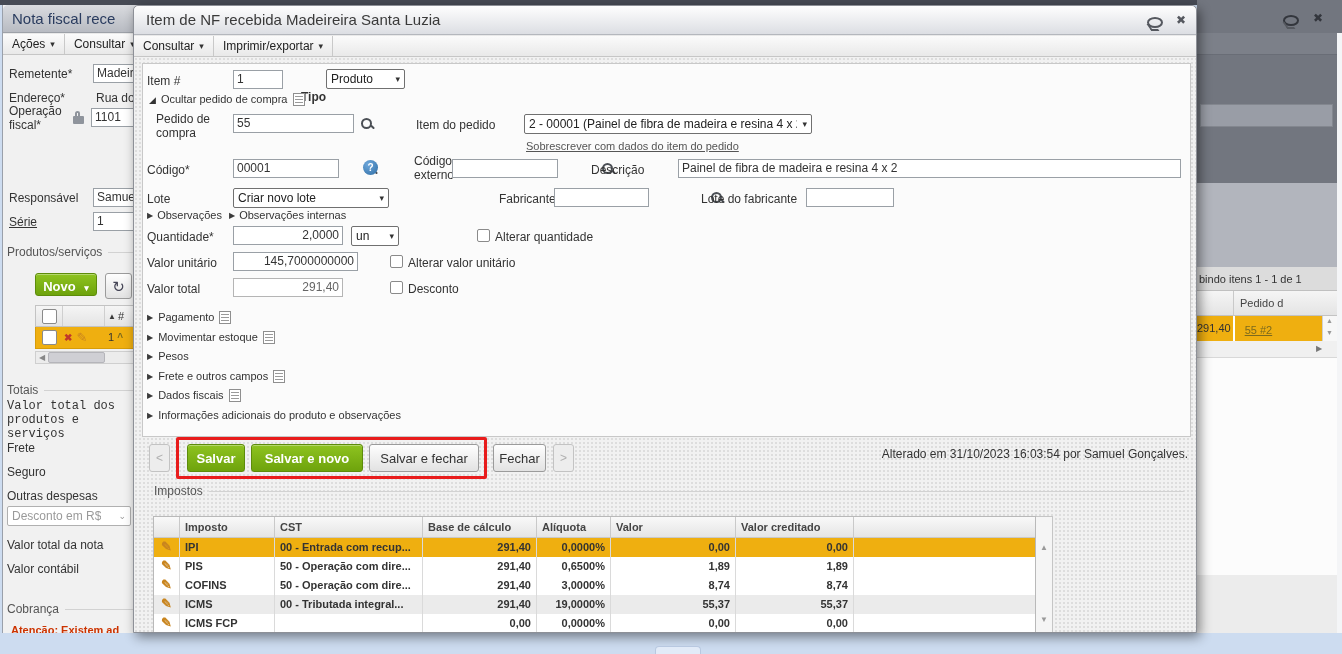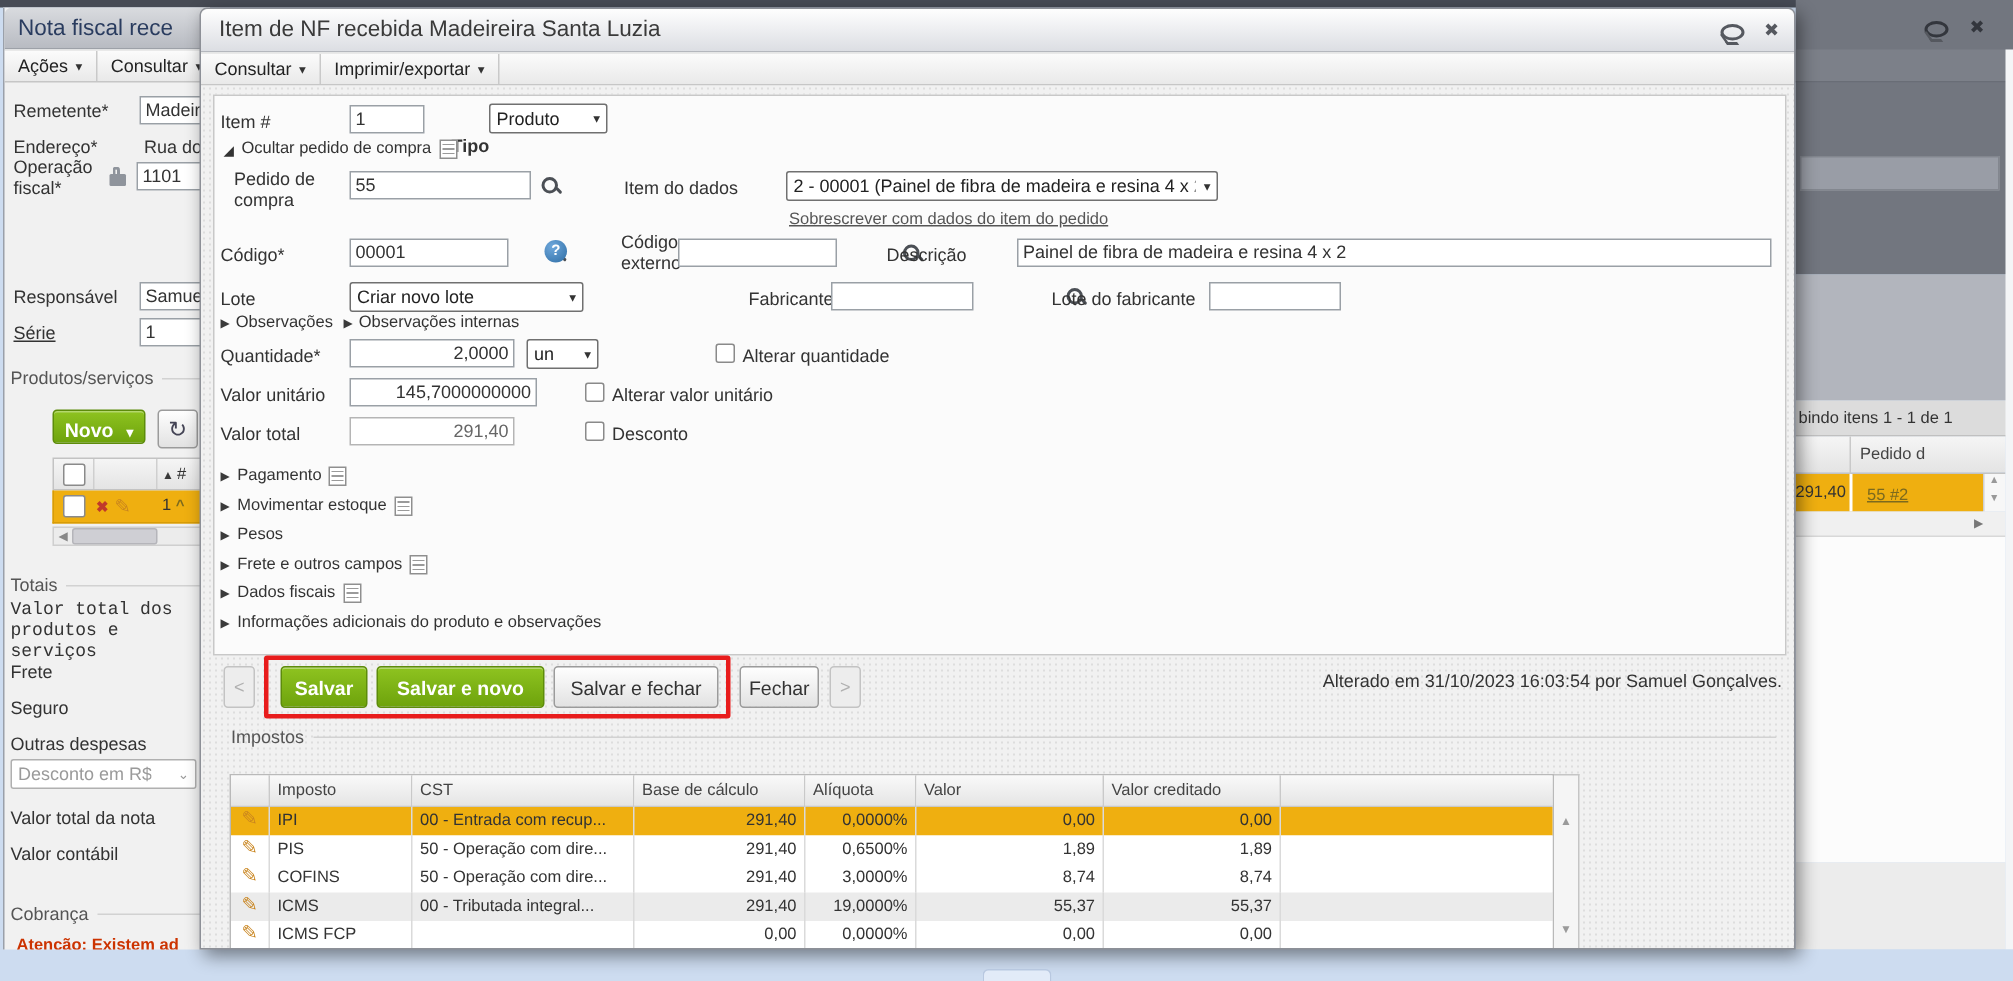--- a/index.html
+++ b/index.html
@@ -45,21 +45,21 @@
   .btn-gray{background:linear-gradient(#fefefe,#e2e2e2);border:1px solid #9b9b9b;border-radius:3px;color:#333;
         font:13px/26px "Liberation Sans",sans-serif;text-align:center;cursor:pointer;}
   .btn-nav{background:#ededed;border:1px solid #c3c3c3;border-radius:3px;color:#b0b0b0;font:12px/26px "Liberation Sans",sans-serif;text-align:center;}
   
   .legend{display:flex;align-items:center;font-size:12px;color:#555;white-space:nowrap;}
   .legend .line{flex:1;border-top:1px solid #d2d2d2;margin-left:6px;}
   
   .menubar{display:flex;align-items:stretch;background:linear-gradient(#fbfbfb,#e9e9e9);border-bottom:1px solid #c6c6c6;border-top:1px solid #e9e9e9;}
   .menuitem{display:flex;align-items:center;padding:0 9px;border-right:1px solid #c9c9c9;font-size:12px;color:#222;cursor:pointer;}
   
-  .trow{display:flex;}
+  .trow{display:flex;font-weight:bold;}
   .tc{padding:0 5px;border-right:1px solid #dadada;font-size:11px;color:#333;white-space:nowrap;overflow:hidden;box-sizing:border-box;flex:0 0 auto;}
   .th{background:linear-gradient(#f9f9f9,#e5e5e5);border-right:1px solid #c9c9c9;border-bottom:1px solid #c9c9c9;color:#444;line-height:20px;height:21px;}
   .td{line-height:19px;height:19px;}
   .dotbg{background-color:#f1f1f1;background-image:radial-gradient(#dddddd 0.9px,transparent 1px);background-size:4px 4px;}
 </style>
 </head>
 <body>
 
 <div class="a" style="left:0;top:0;width:1342px;height:5px;background:#474b55;"></div>
 
@@ -226,21 +226,21 @@
   <div class="a" style="left:15px;top:87px;display:flex;align-items:center;gap:5px;">
     <span style="font-size:9px;color:#333;">◢</span>
     <span class="lb11">Ocultar pedido de compra</span>
     <span class="formicon"></span>
   </div>
 
   
   <span class="a lb wrap" style="left:22px;top:106px;width:68px;white-space:normal;">Pedido de compra</span>
   <div class="a inp" style="left:99px;top:108px;width:121px;">55</div>
   <span class="a mag" style="left:226px;top:111px;"></span>
-  <span class="a lb" style="left:282px;top:112px;">Item do dados</span>
+  <span class="a lb" style="left:282px;top:112px;">Item do pedido</span>
   <div class="a sel" style="left:390px;top:108px;width:288px;">
     <span class="txt">2 - 00001 (Painel de fibra de madeira e resina 4 x 2)</span>
       <span class="car">▾</span>
   </div>
   <span class="a lb11 link" style="left:392px;top:134px;color:#555;">Sobrescrever com dados do item do pedido</span>
 
   
   <span class="a lb" style="left:13px;top:157px;">Código*</span>
   <div class="a inp" style="left:99px;top:153px;width:106px;">00001</div>
   <span class="a mag" style="left:211px;top:156px;"></span>

